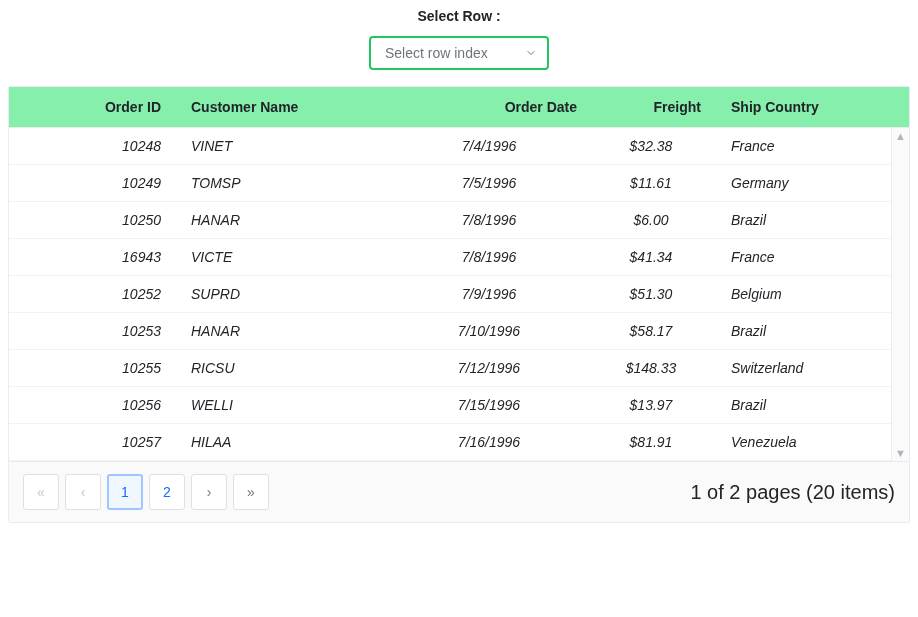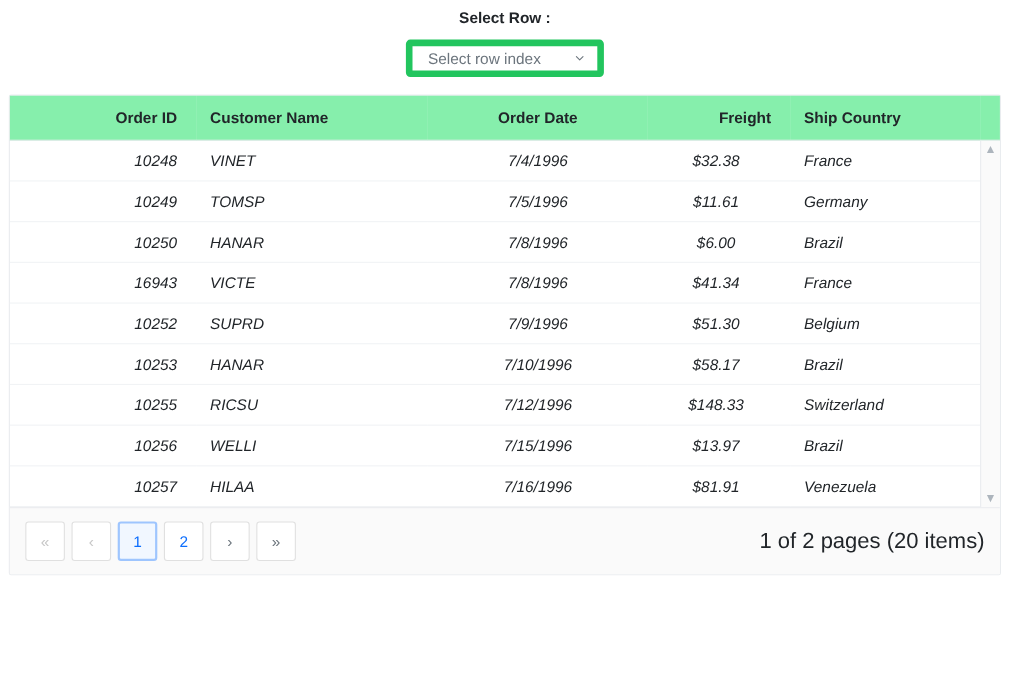--- a/index.html
+++ b/index.html
@@ -20,21 +20,21 @@
     flex-direction: column;
   }
   .top-label {
     font-weight: 700;
     font-size: 14px;
   }
   .dropdown {
     display: flex;
     align-items: center;
     justify-content: space-between;
-    border: 6px solid #22c55e;
+    border: 2px solid #22c55e;
     border-radius: 4px;
     height: 34px;
     padding: 0 10px 0 14px;
     min-width: 180px;
     cursor: pointer;
     color: #6c757d;
     background: #fff;
   }
   .dropdown .chev {
     margin-left: 12px;
@@ -66,21 +66,21 @@
     border-bottom: 1px solid #f1f3f5;
     font-size: 14px;
   }
   .col-order   { width: 170px; text-align: right; padding-right: 18px !important; }
   .col-customer{ width: 210px; text-align: left; }
   .col-date    { width: 200px; text-align: center; }
   .col-freight { width: 130px; text-align: center; padding-right: 18px !important; }
   .col-country { text-align: left; }
   .col-scroll  { width: 18px; padding:0 !important; }
   .grid-head .col-order   { text-align: right; }
-  .grid-head .col-date    { text-align: center; }
+  .grid-head .col-date    { text-align: right; }
   .grid-head .col-freight { text-align: right; }
 
   .scroll-col {
     width: 18px;
     border-left: 1px solid #e9ecef;
     position: relative;
     background: #fafafa;
   }
   .scroll-arrow {
     position: absolute;

